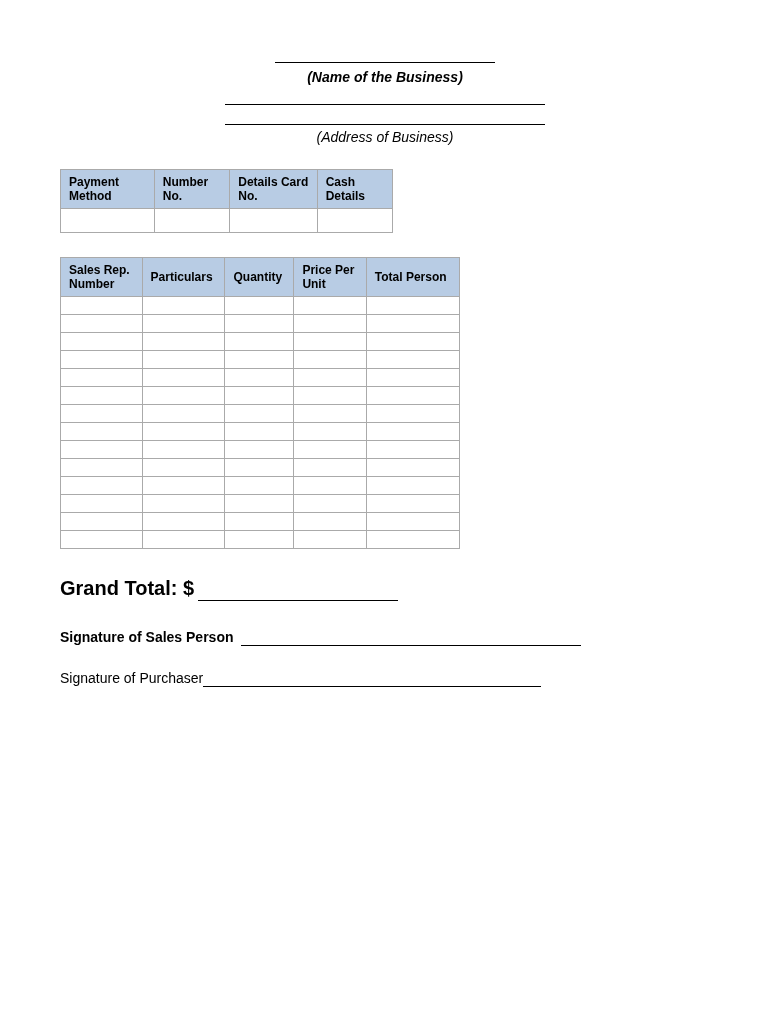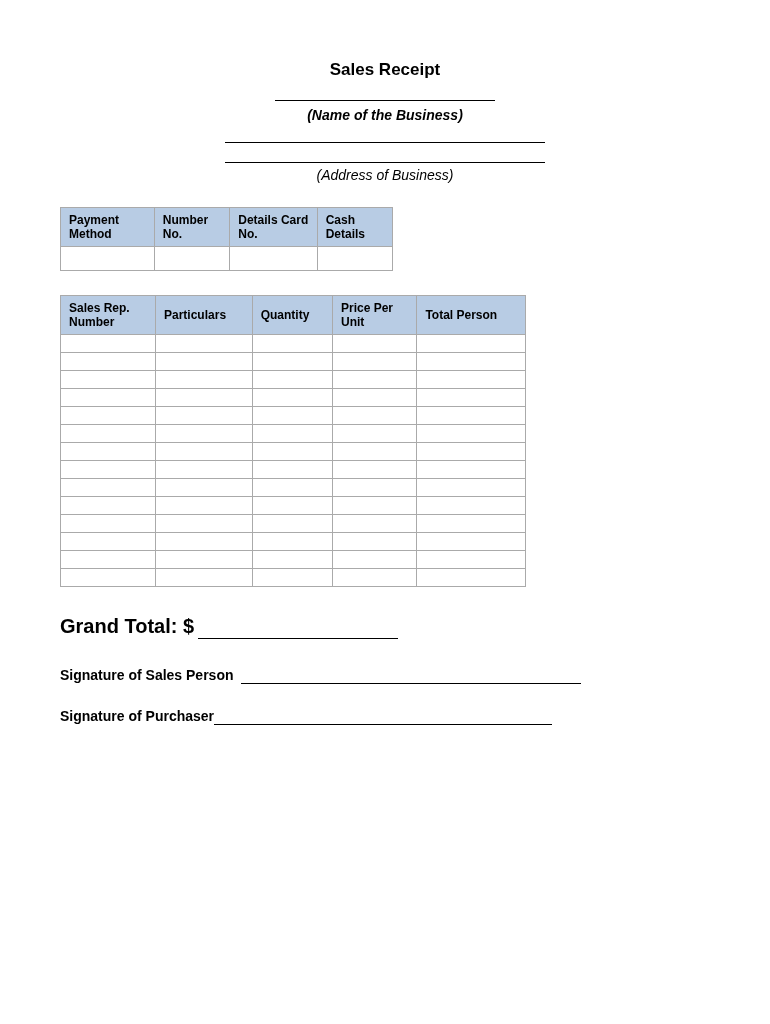--- a/index.html
+++ b/index.html
@@ -93,21 +93,21 @@
 
     .payment-table td {
       border: 1px solid #aaa;
       padding: 0;
       height: 24px;
       background: #fff;
     }
 
     .items-table {
       border-collapse: collapse;
-      width: 466px;
+      width: 400px;
       margin-bottom: 28px;
     }
 
     .items-table th {
       background-color: #b8cce4;
       border: 1px solid #aaa;
       padding: 5px 8px;
       font-size: 12px;
       font-weight: bold;
       text-align: left;
@@ -149,38 +149,37 @@
       font-weight: normal;
       display: inline-block;
       border-bottom: 1px solid #000;
       width: 340px;
       margin-left: 4px;
     }
 
     .signature-line2 {
       margin-bottom: 8px;
       font-size: 14px;
-      font-weight: bold;
+      font-weight: normal;
     }
 
     .signature-blank2 {
       font-weight: normal;
       display: inline-block;
       border-bottom: 1px solid #000;
       width: 338px;
       margin-left: 0px;
     }
   </style>
 </head>
 <body>
 
 <div class="page">
 
   <div class="title-section">
-    <div class="main-title">Sales Receipt</div>
 
     <span class="business-line"></span>
     <span class="business-name">(Name of the Business)</span>
 
     <div class="address-lines">
       <span class="address-line"></span>
       <span class="address-line"></span>
       <span class="address-label">(Address of Business)</span>
     </div>
   </div>

